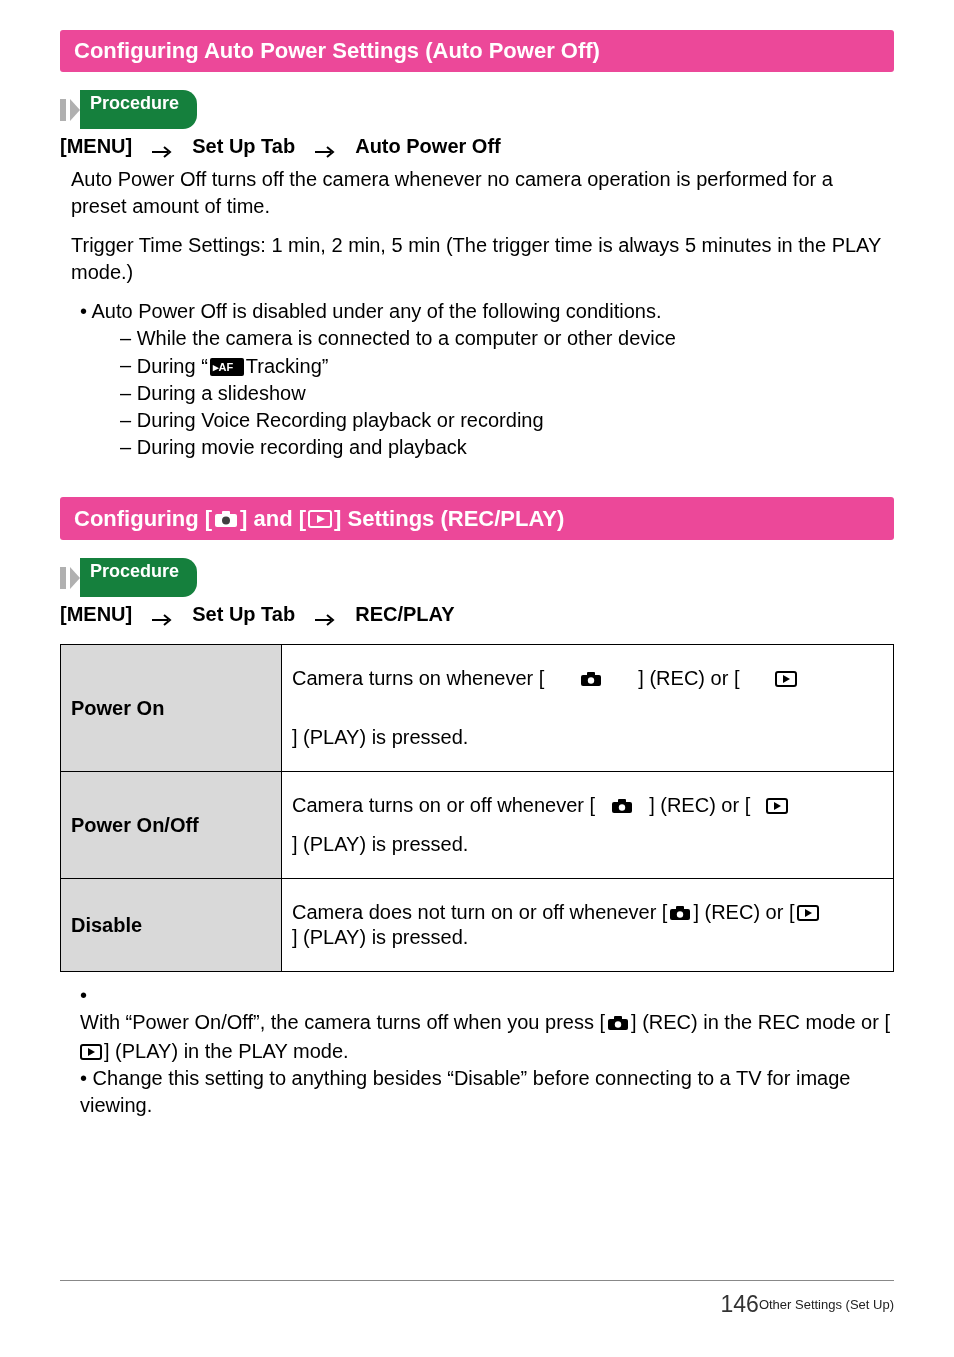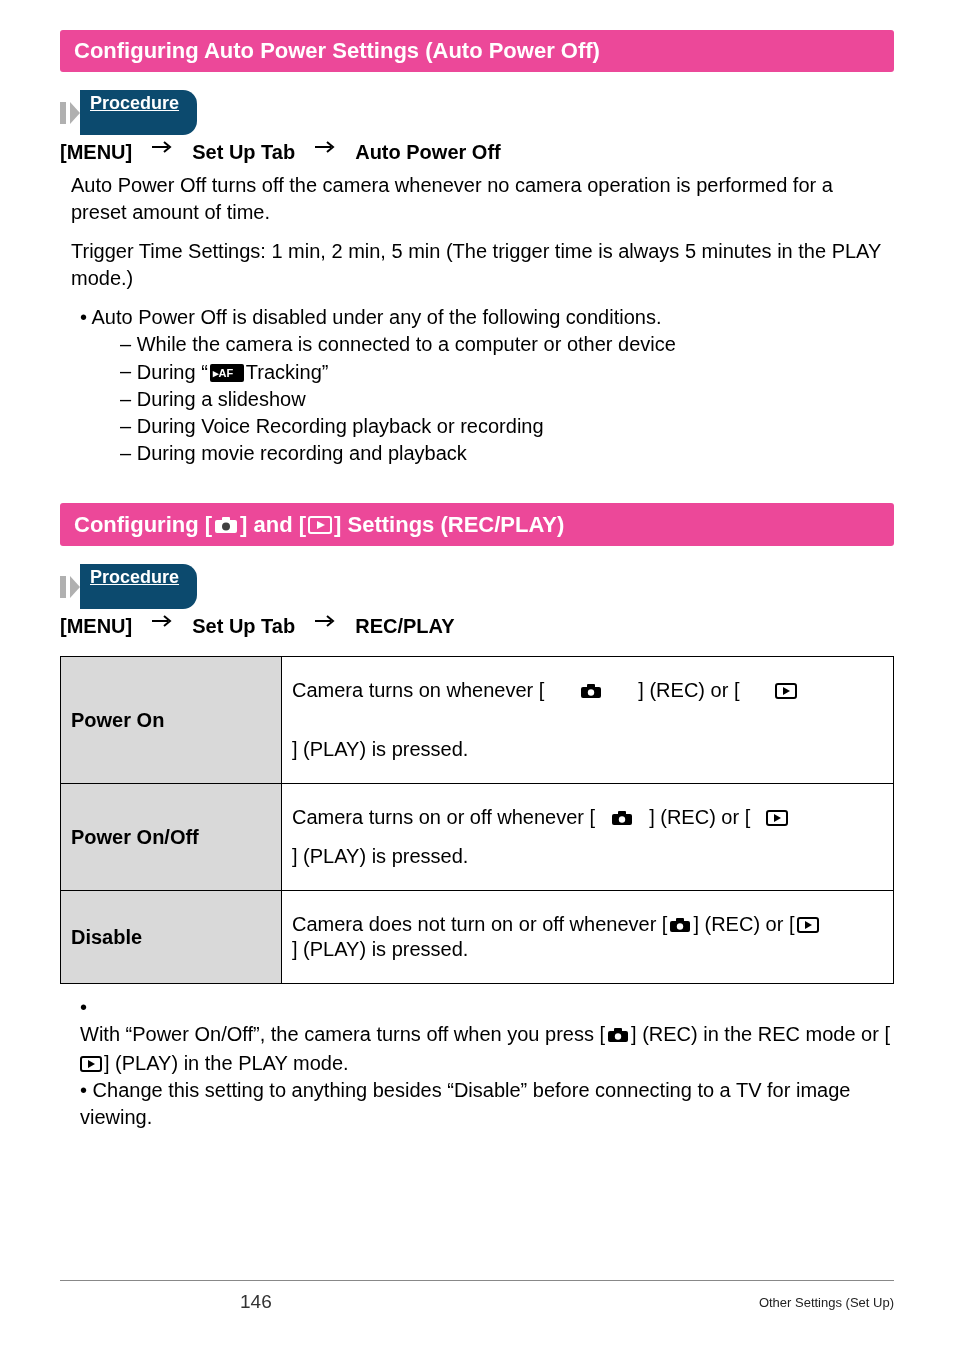--- a/index.html
+++ b/index.html
@@ -37,34 +37,33 @@
   }
   .proc-chevron {
     width: 0;
     height: 0;
     border-top: 11px solid transparent;
     border-bottom: 11px solid transparent;
     border-left: 10px solid #b0b0b0;
     margin-right: 0;
   }
   .proc-label-box {
-    background: #0c4a6e;
+    background: #15803d;
     color: #fff;
     font-weight: bold;
     font-size: 18px;
-    padding: 3px 18px 21px 10px;
+    padding: 3px 18px 15px 10px;
     border-radius: 0 14px 14px 0;
-    text-decoration: underline;
   }
   .menu-line {
     font-size: 20px;
     font-weight: bold;
     margin: 6px 0 8px 0;
     display: flex;
-    align-items: flex-start;
+    align-items: flex-end;
     flex-wrap: wrap;
     gap: 18px;
   }
   .arrow-glyph {
     font-weight: normal;
     font-size: 20px;
     padding: 0 2px;
   }
   .body-text {
     font-size: 20px;
@@ -107,22 +106,22 @@
     margin: 0 60px;
     padding: 10px 0 24px 0;
     display: flex;
     justify-content: space-between;
     align-items: center;
     font-size: 14px;
     color: #333;
   }
   .footer .page-num {
     flex: 1;
-    text-align: left;
-    font-size: 19px;
+    text-align: right;
+    font-size: 23px;
   }
   .footer .section-name {
     font-size: 13px;
     color: #222;
   }
   .section-sep { height: 26px; }
 </style>
 </head>
 <body>
 

